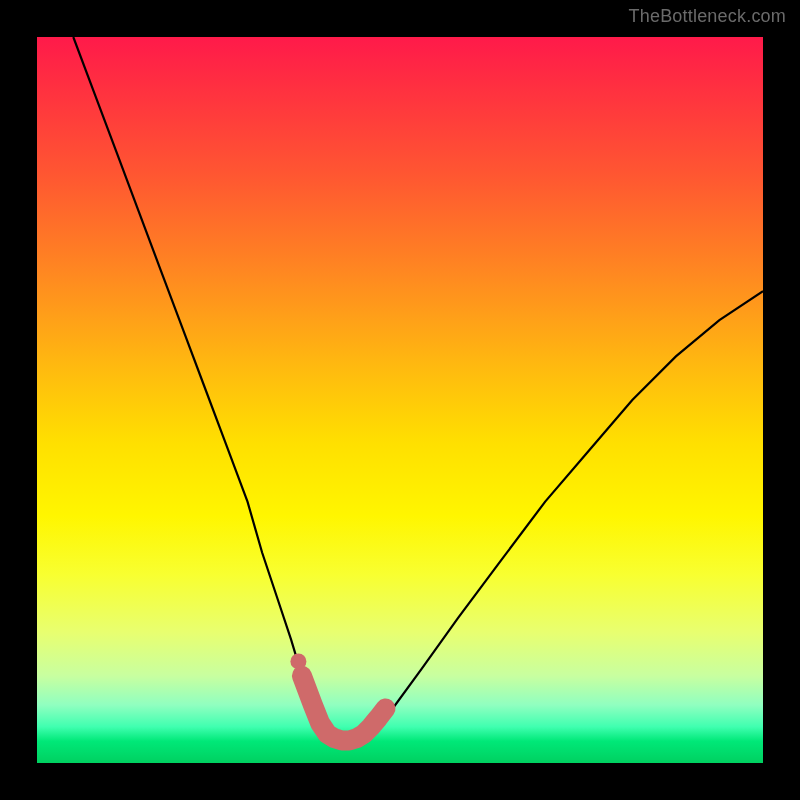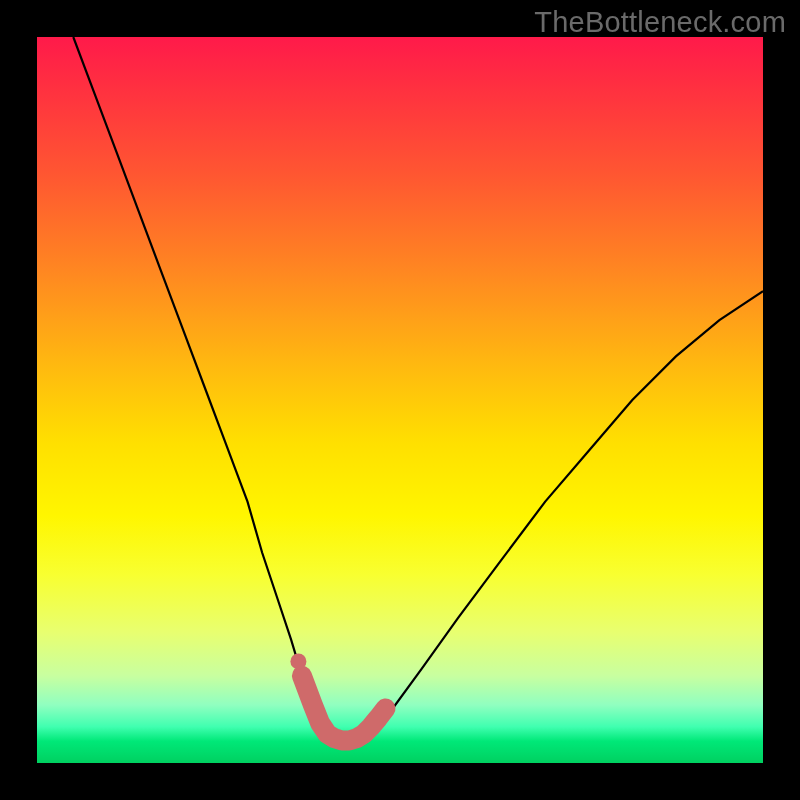--- a/index.html
+++ b/index.html
@@ -51,21 +51,21 @@
     position: absolute;
     inset: 0;
     width: 100%;
     height: 100%;
   }
   .watermark {
     position: absolute;
     top: 6px;
     right: 14px;
     color: #6a6a6a;
-    font-size: 29px;
+    font-size: 18px;
     font-weight: 500;
     letter-spacing: 0.2px;
     text-align: center;
   }
 </style>
 </head>
 <body>
 
 <div class="frame">
   <div class="plot">

